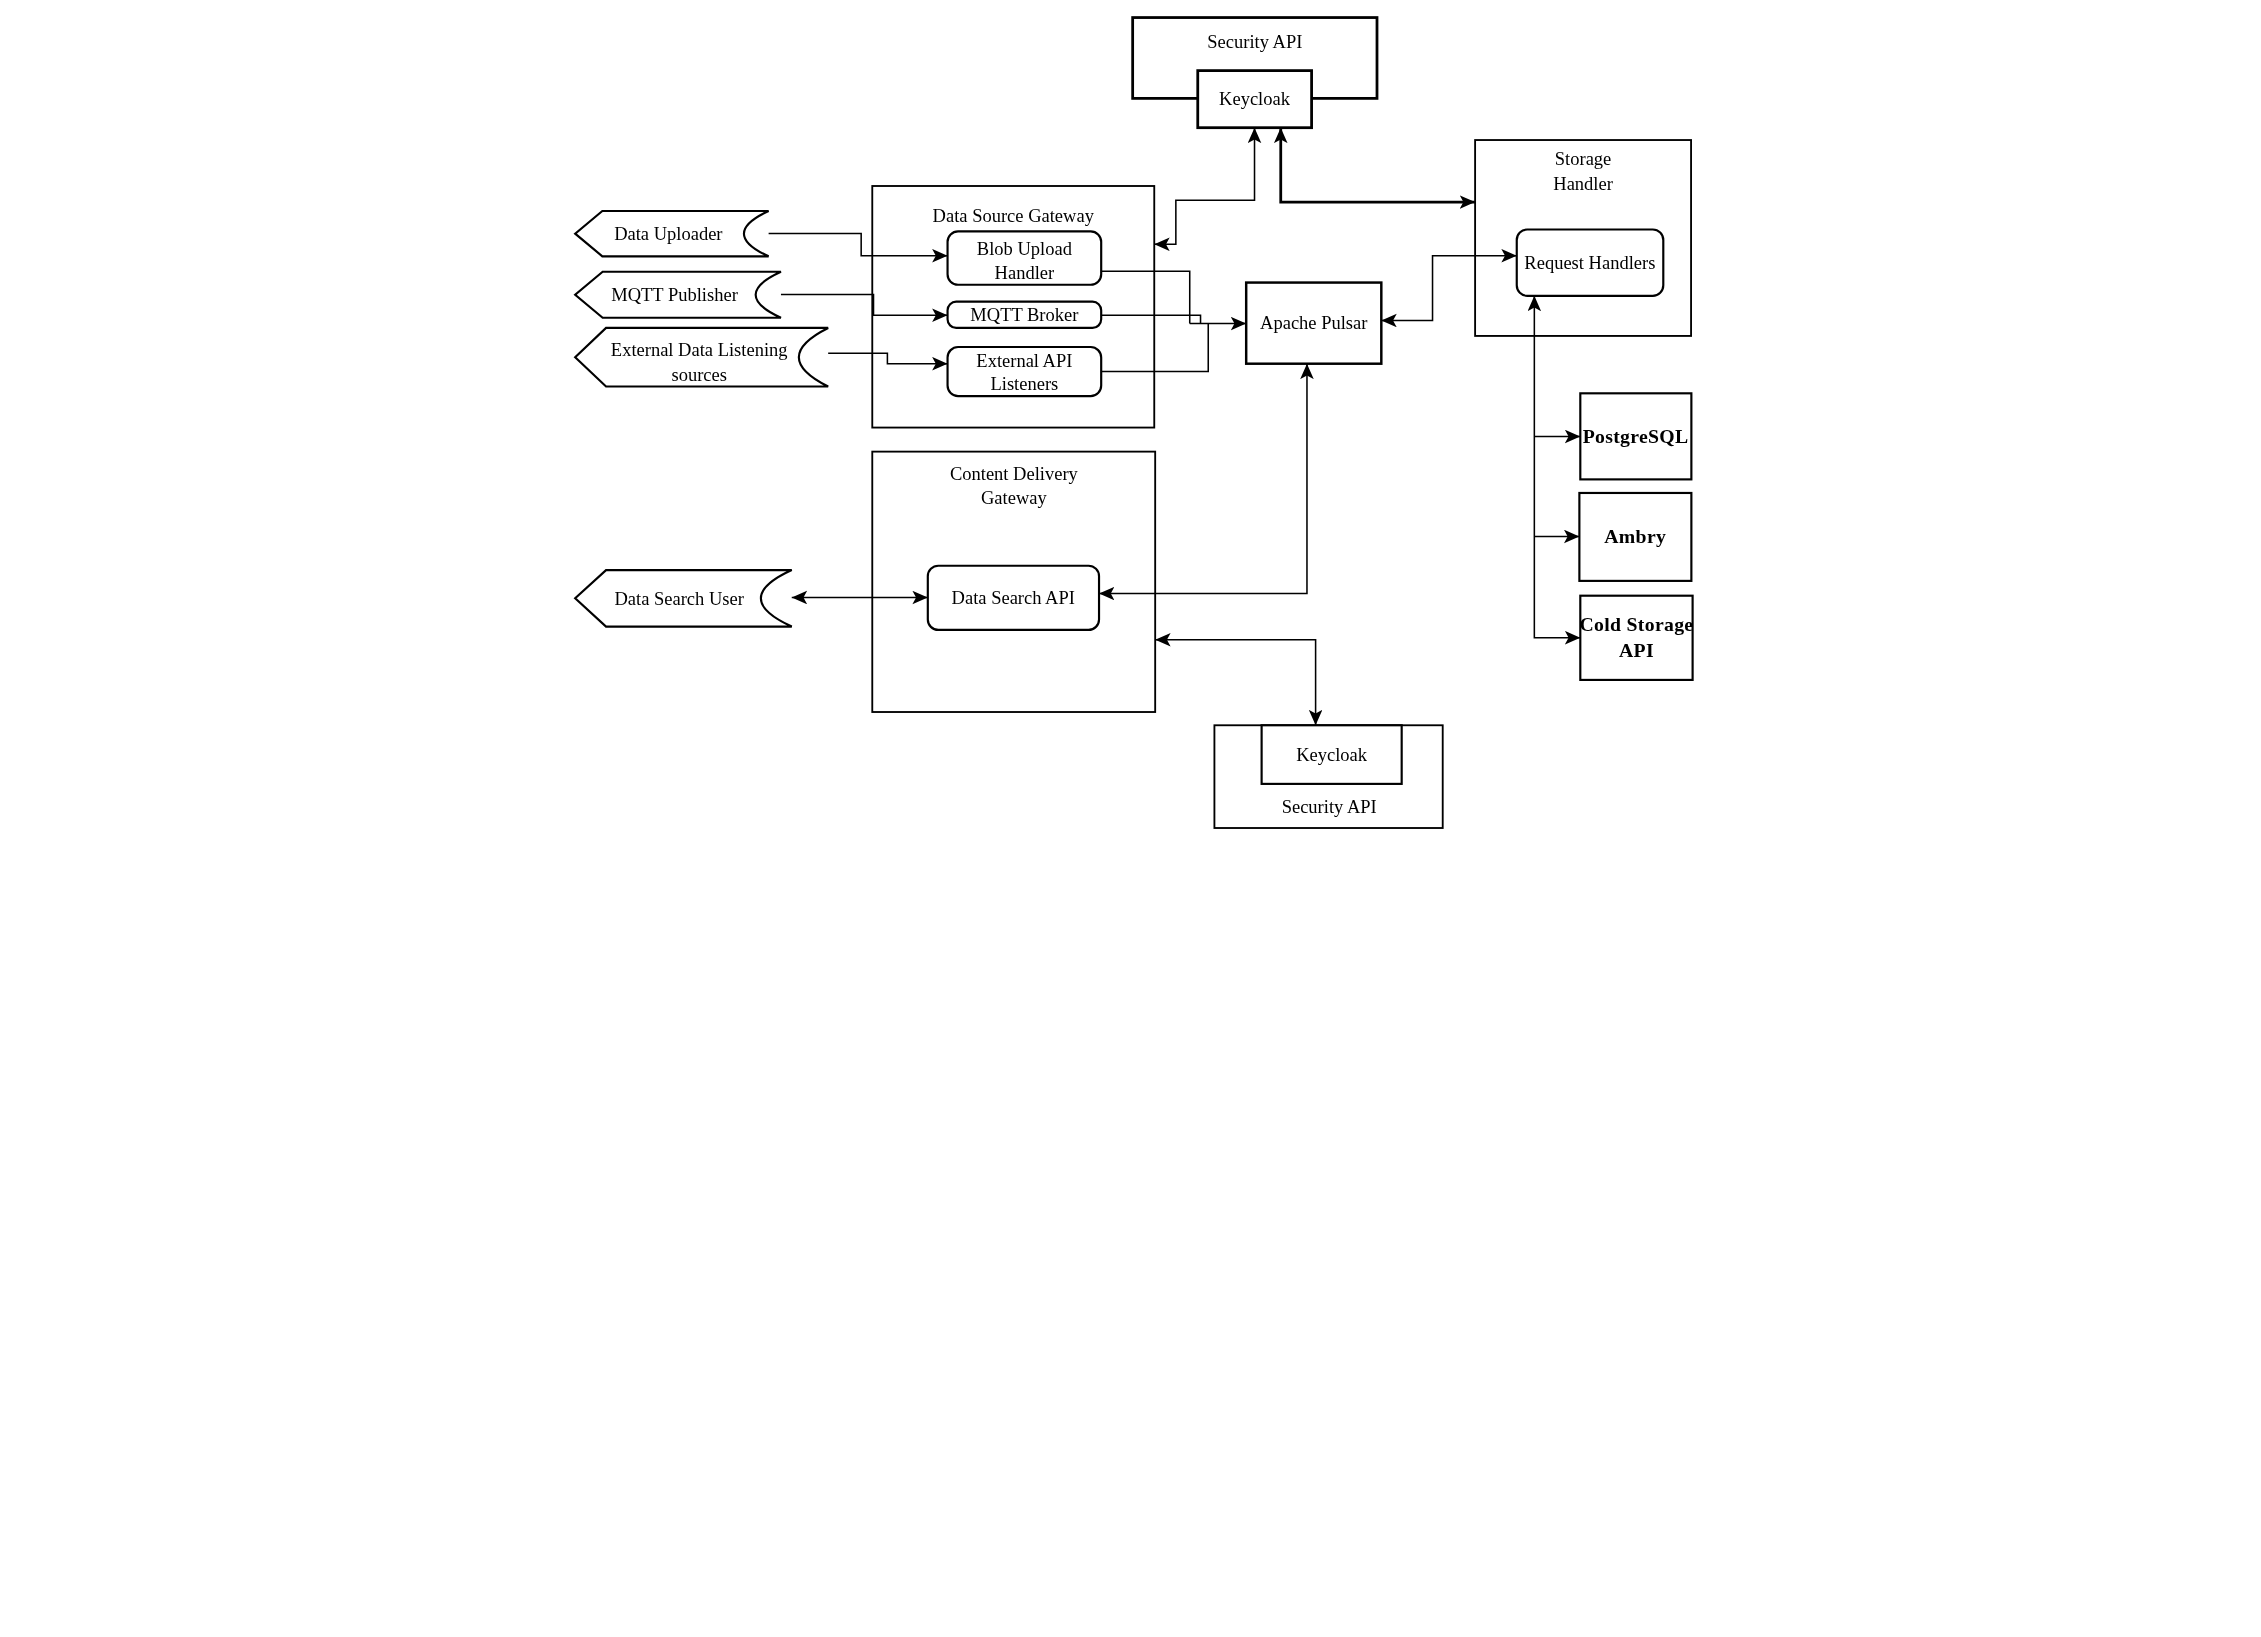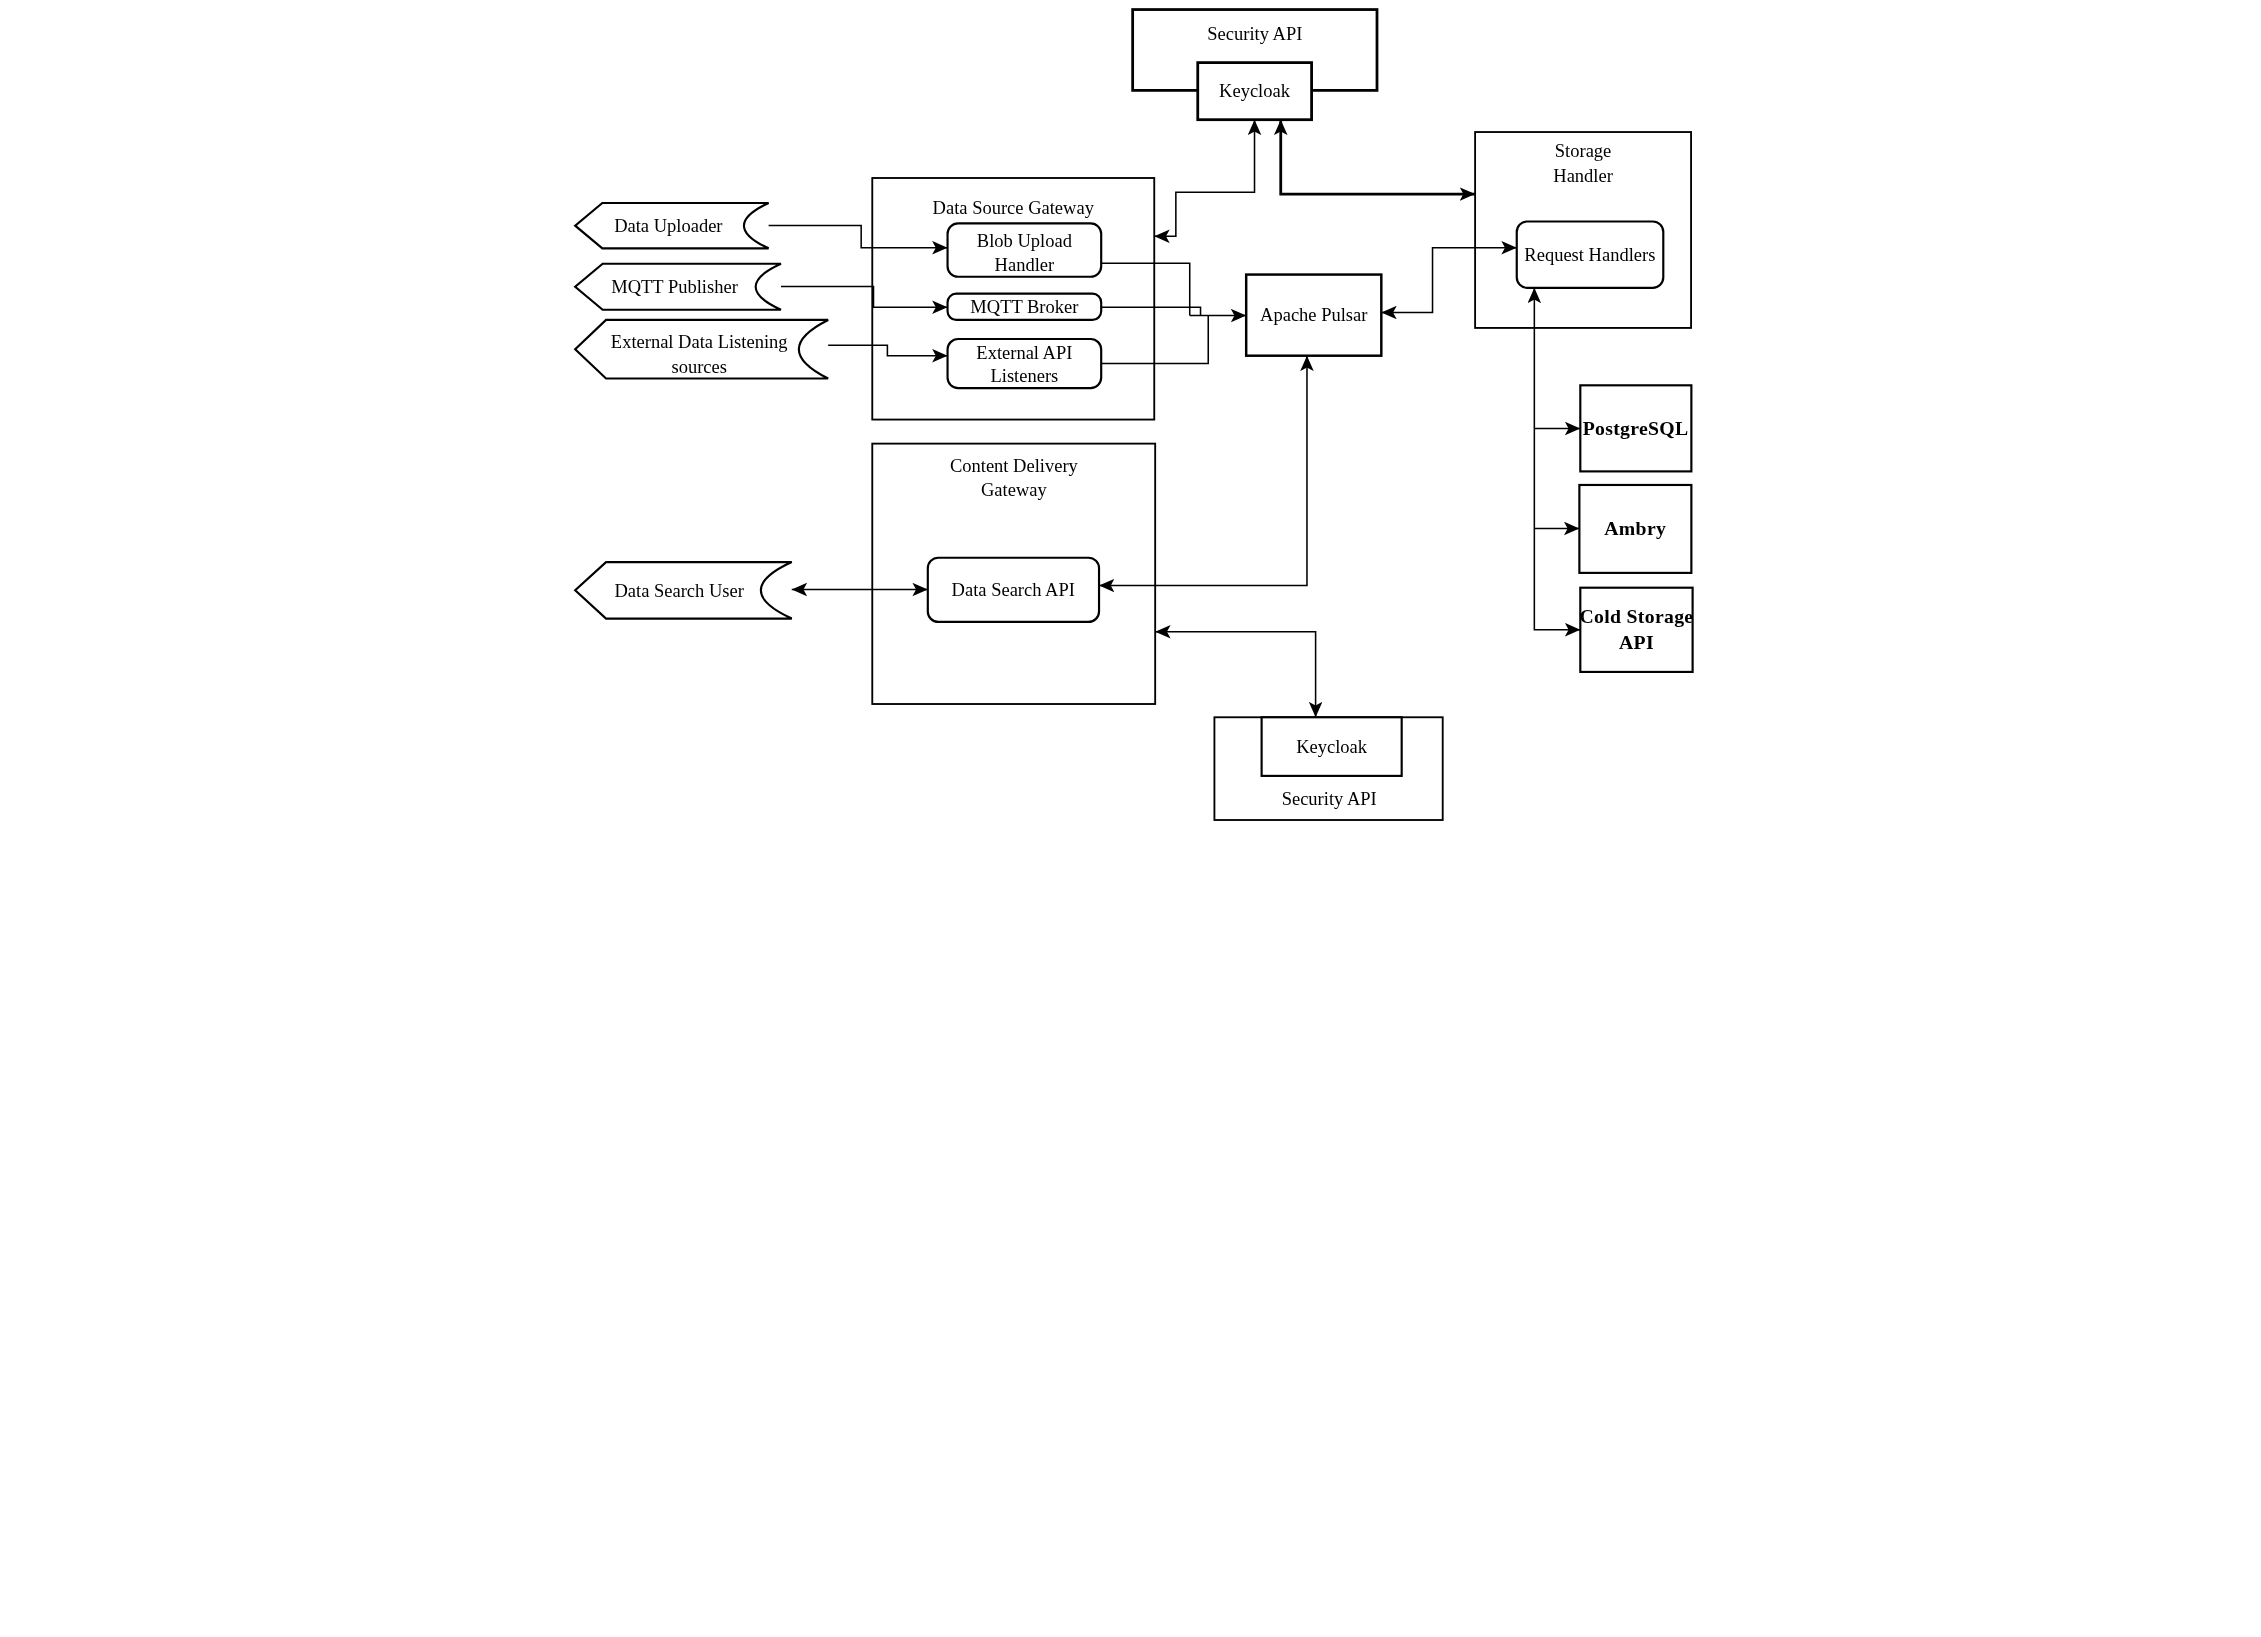--- a/index.html
+++ b/index.html
@@ -1,16 +1,16 @@
 <!DOCTYPE html>
 <html style="font-size:10px"><head>
 <meta charset="utf-8">
 <style>
   html,body{margin:0;padding:0;background:#ffffff;}
-  .wrap{width:100%;max-width:1131px;margin:4px auto;}
+  .wrap{width:100%;max-width:1131px;margin:12px auto;}
   svg{display:block;width:100%;height:auto;background:#ffffff;}
   .box{fill:#ffffff;stroke:#000000;}
   .edge{fill:none;stroke:#000000;}
   text{font-family:"Liberation Serif","DejaVu Serif",serif;fill:#000000;text-anchor:middle;}
   .lbl{font-size:60px;}
   .lbl-db{font-size:64px;font-weight:bold;letter-spacing:1px;}
 </style>
 </head>
 <body>
 

